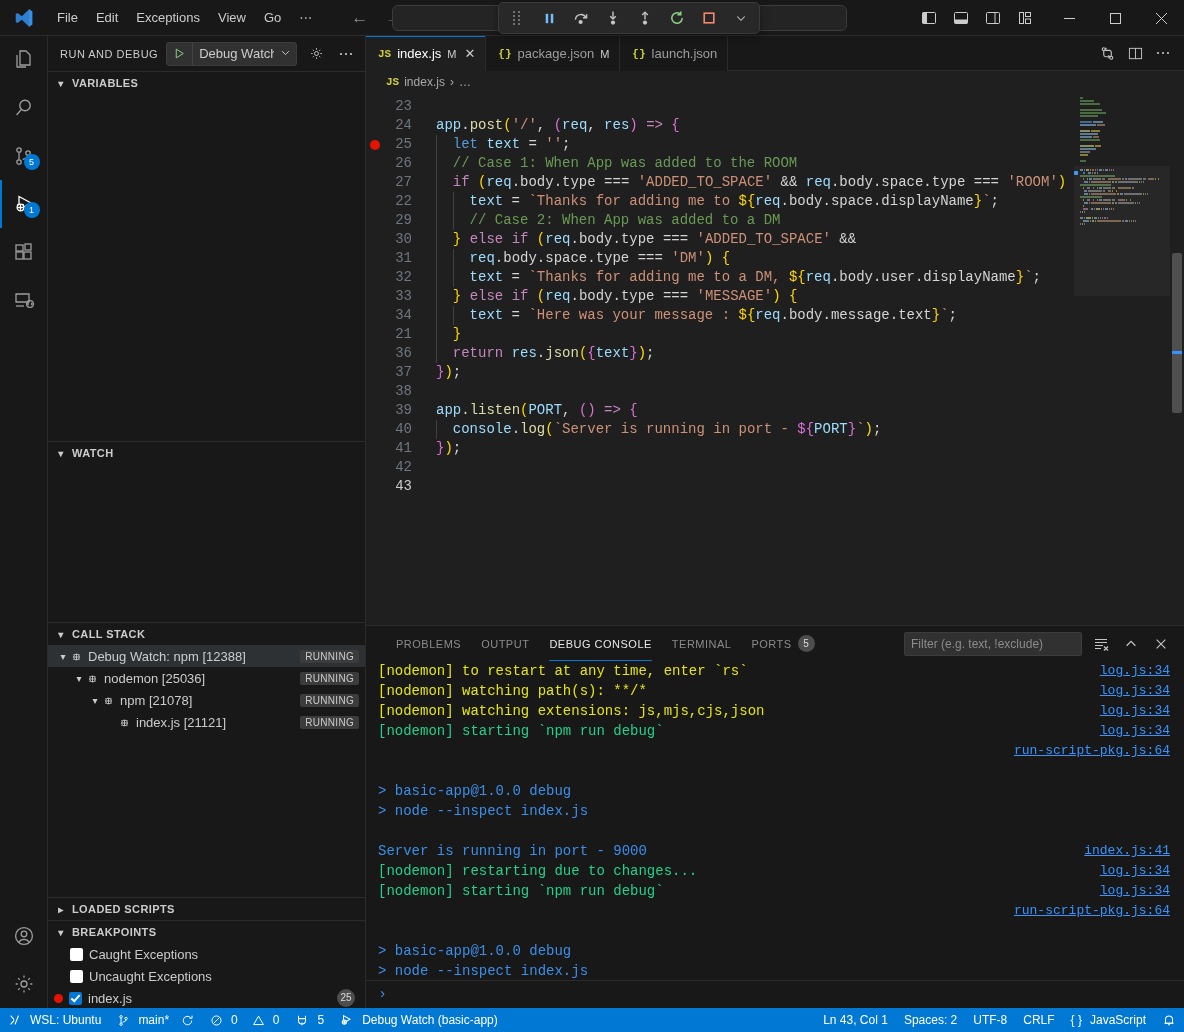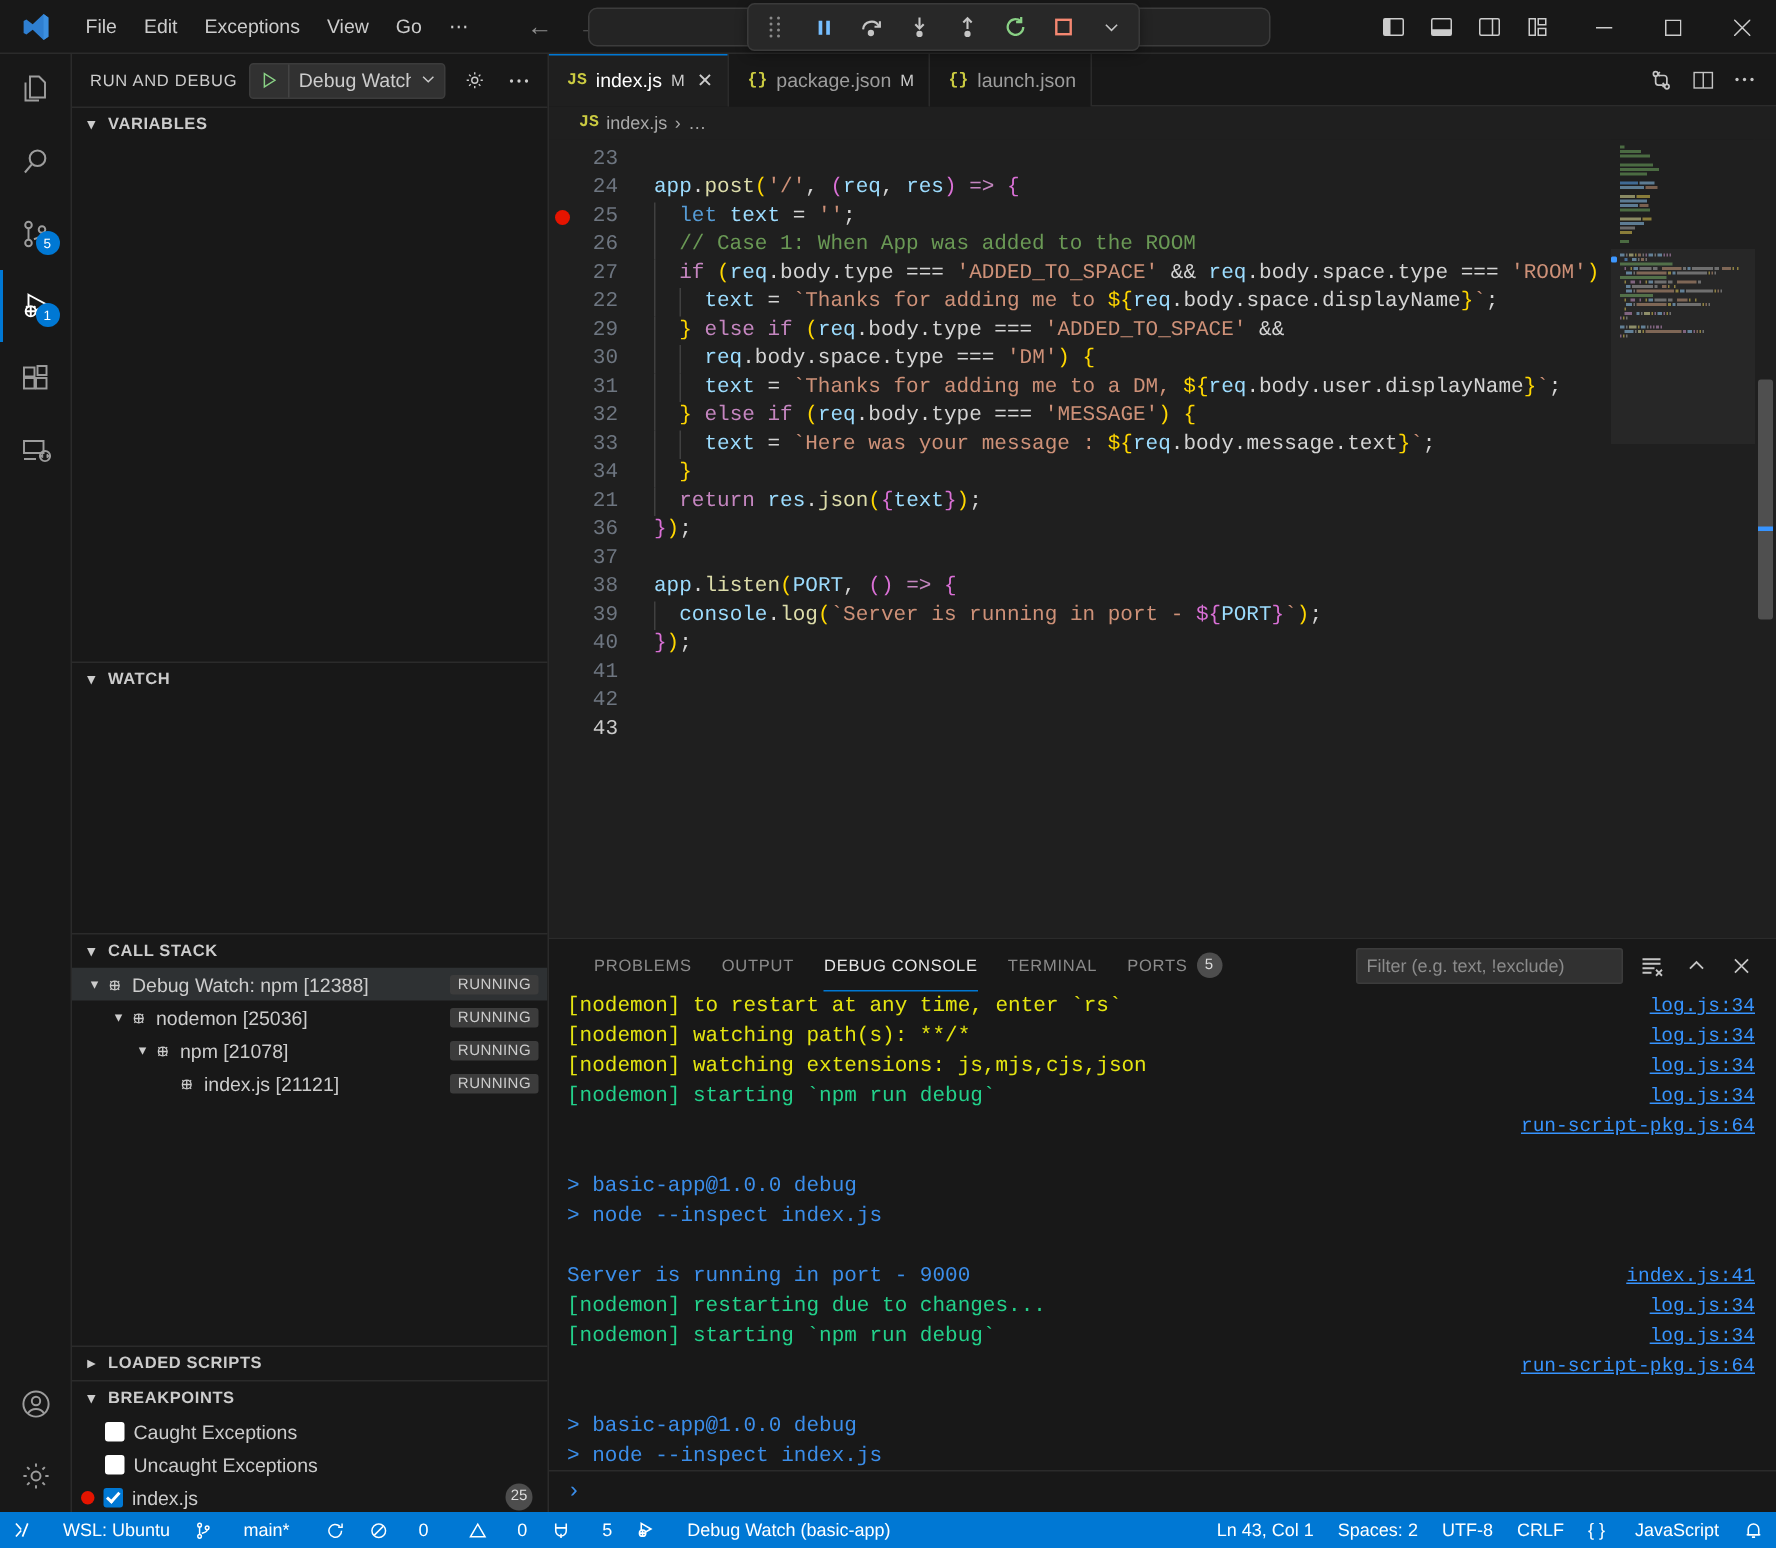--- a/index.html
+++ b/index.html
@@ -217,21 +217,21 @@
     height: 28px; flex: 0 0 28px; display: flex; align-items: center; gap: 6px;
     padding-left: 12px; border-top: 1px solid #2b2b2b; color: #3b8eea;
     font-family: "Liberation Mono", monospace; font-size: 15px;
   }
 
   
   .statusbar {
     height: 24px; flex: 0 0 24px; background: #0078d4; display: flex; align-items: center;
     color: #ffffff; font-size: 12px;
   }
-  .sb-item { display: flex; align-items: center; gap: 20px; padding: 0 8px; height: 24px; white-space: nowrap; justify-content: space-between;}
+  .sb-item { display: flex; align-items: center; gap: 8px; padding: 0 8px; height: 24px; white-space: nowrap; justify-content: space-between;}
   .sb-item.remote { background: #0078d4; padding-left: 8px; }
   .sb-right { margin-left: auto; display: flex; align-items: center; }
   svg { display: block; }
 </style>
 </head>
 <body>
 
 <div class="app">
 
   <div class="titlebar">
@@ -638,20 +638,21 @@
               <div class="gln">42</div>
               <div class="gln cur">43</div>
             </div>
           <div class="codelines" id="codelines">
               <div class="cl"></div>
               <div class="cl"><span class="tok-var">app</span><span class="tok-plain">.</span><span class="tok-fn">post</span><span class="tok-p1">(</span><span class="tok-str">'/'</span><span class="tok-plain">, </span><span class="tok-p2">(</span><span class="tok-var">req</span><span class="tok-plain">, </span><span class="tok-var">res</span><span class="tok-p2">)</span><span class="tok-kw"> =&gt; </span><span class="tok-p2">{</span></div>
               <div class="cl"><span class="tok-plain">  </span><span class="tok-let">let</span><span class="tok-plain"> </span><span class="tok-var">text</span><span class="tok-plain"> = </span><span class="tok-str">''</span><span class="tok-plain">;</span><span class="indent-guide" style="left: 8px;"></span></div>
               <div class="cl"><span class="tok-com">  // Case 1: When App was added to the ROOM</span><span class="indent-guide" style="left: 8px;"></span></div>
               <div class="cl"><span class="tok-plain">  </span><span class="tok-ctrl">if</span><span class="tok-plain"> </span><span class="tok-p1">(</span><span class="tok-var">req</span><span class="tok-plain">.body.type </span><span class="tok-plain">===</span><span class="tok-plain"> </span><span class="tok-str">'ADDED_TO_SPACE'</span><span class="tok-plain"> &amp;&amp; </span><span class="tok-var">req</span><span class="tok-plain">.body.space.type </span><span class="tok-plain">===</span><span class="tok-plain"> </span><span class="tok-str">'ROOM'</span><span class="tok-p1">)</span><span class="tok-plain"> </span><span class="tok-p1">{</span><span class="indent-guide" style="left: 8px;"></span></div>
               <div class="cl"><span class="tok-plain">    </span><span class="tok-var">text</span><span class="tok-plain"> = </span><span class="tok-str">`Thanks for adding me to </span><span class="tok-p1">${</span><span class="tok-var">req</span><span class="tok-plain">.body.space.displayName</span><span class="tok-p1">}</span><span class="tok-str">`</span><span class="tok-plain">;</span><span class="indent-guide" style="left: 8px;"></span><span class="indent-guide" style="left: 24.84px;"></span></div>
+              <div class="cl"><span class="tok-com">    // Case 2: When App was added to a DM</span><span class="indent-guide" style="left: 8px;"></span><span class="indent-guide" style="left: 24.84px;"></span></div>
               <div class="cl"><span class="tok-plain">  </span><span class="tok-p1">}</span><span class="tok-plain"> </span><span class="tok-ctrl">else</span><span class="tok-plain"> </span><span class="tok-ctrl">if</span><span class="tok-plain"> </span><span class="tok-p1">(</span><span class="tok-var">req</span><span class="tok-plain">.body.type </span><span class="tok-plain">===</span><span class="tok-plain"> </span><span class="tok-str">'ADDED_TO_SPACE'</span><span class="tok-plain"> &amp;&amp;</span><span class="indent-guide" style="left: 8px;"></span></div>
               <div class="cl"><span class="tok-plain">    </span><span class="tok-var">req</span><span class="tok-plain">.body.space.type </span><span class="tok-plain">===</span><span class="tok-plain"> </span><span class="tok-str">'DM'</span><span class="tok-p1">)</span><span class="tok-plain"> </span><span class="tok-p1">{</span><span class="indent-guide" style="left: 8px;"></span><span class="indent-guide" style="left: 24.84px;"></span></div>
               <div class="cl"><span class="tok-plain">    </span><span class="tok-var">text</span><span class="tok-plain"> = </span><span class="tok-str">`Thanks for adding me to a DM, </span><span class="tok-p1">${</span><span class="tok-var">req</span><span class="tok-plain">.body.user.displayName</span><span class="tok-p1">}</span><span class="tok-str">`</span><span class="tok-plain">;</span><span class="indent-guide" style="left: 8px;"></span><span class="indent-guide" style="left: 24.84px;"></span></div>
               <div class="cl"><span class="tok-plain">  </span><span class="tok-p1">}</span><span class="tok-plain"> </span><span class="tok-ctrl">else</span><span class="tok-plain"> </span><span class="tok-ctrl">if</span><span class="tok-plain"> </span><span class="tok-p1">(</span><span class="tok-var">req</span><span class="tok-plain">.body.type </span><span class="tok-plain">===</span><span class="tok-plain"> </span><span class="tok-str">'MESSAGE'</span><span class="tok-p1">)</span><span class="tok-plain"> </span><span class="tok-p1">{</span><span class="indent-guide" style="left: 8px;"></span></div>
               <div class="cl"><span class="tok-plain">    </span><span class="tok-var">text</span><span class="tok-plain"> = </span><span class="tok-str">`Here was your message : </span><span class="tok-p1">${</span><span class="tok-var">req</span><span class="tok-plain">.body.message.text</span><span class="tok-p1">}</span><span class="tok-str">`</span><span class="tok-plain">;</span><span class="indent-guide" style="left: 8px;"></span><span class="indent-guide" style="left: 24.84px;"></span></div>
               <div class="cl"><span class="tok-plain">  </span><span class="tok-p1">}</span><span class="indent-guide" style="left: 8px;"></span></div>
               <div class="cl"><span class="tok-plain">  </span><span class="tok-ctrl">return</span><span class="tok-plain"> </span><span class="tok-var">res</span><span class="tok-plain">.</span><span class="tok-fn">json</span><span class="tok-p1">(</span><span class="tok-p2">{</span><span class="tok-var">text</span><span class="tok-p2">}</span><span class="tok-p1">)</span><span class="tok-plain">;</span><span class="indent-guide" style="left: 8px;"></span></div>
               <div class="cl"><span class="tok-p2">}</span><span class="tok-p1">)</span><span class="tok-plain">;</span></div>
               <div class="cl"></div>
               <div class="cl"><span class="tok-var">app</span><span class="tok-plain">.</span><span class="tok-fn">listen</span><span class="tok-p1">(</span><span class="tok-var">PORT</span><span class="tok-plain">, </span><span class="tok-p2">(</span><span class="tok-p2">)</span><span class="tok-kw"> =&gt; </span><span class="tok-p2">{</span></div>

